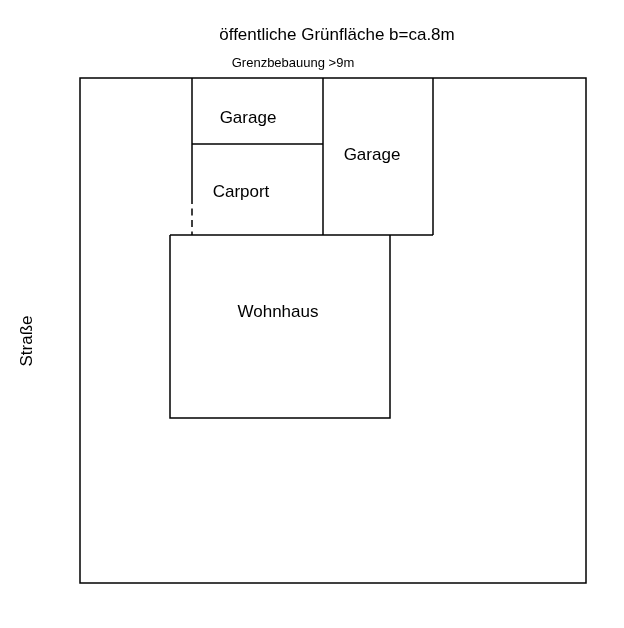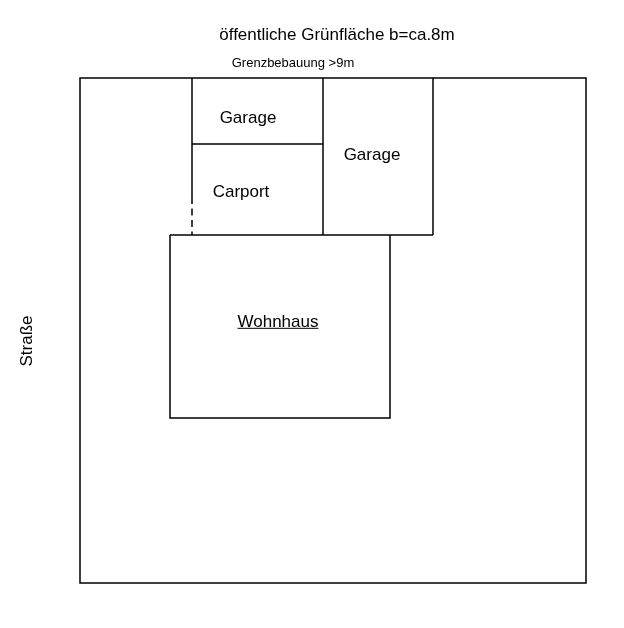--- a/index.html
+++ b/index.html
@@ -40,21 +40,21 @@
     line-height: 1.2;
     white-space: nowrap;
     color: #000000;
   }
   .lbl.title    { left: 337px; top: 35px;  }
   .lbl.subtitle { left: 293px; top: 63px; font-size: 13px; }
   .lbl.street   { left: 27px;  top: 341px; transform: translate(-50%, -50%) rotate(-90deg); }
   .lbl.garage   { left: 248px; top: 118px; }
   .lbl.carport  { left: 241px; top: 192px; }
   .lbl.anbau    { left: 372px; top: 155px; }
-  .lbl.wohnhaus { left: 278px; top: 322px; text-decoration: underline; }
+  .lbl.wohnhaus { left: 278px; top: 312px; }
 </style>
 </head>
 <body>
 
 <div class="plan">
 
   <svg width="624" height="628" viewBox="0 0 624 628">
 
     <rect x="80" y="78" width="506" height="505" class="ln"></rect>
 

